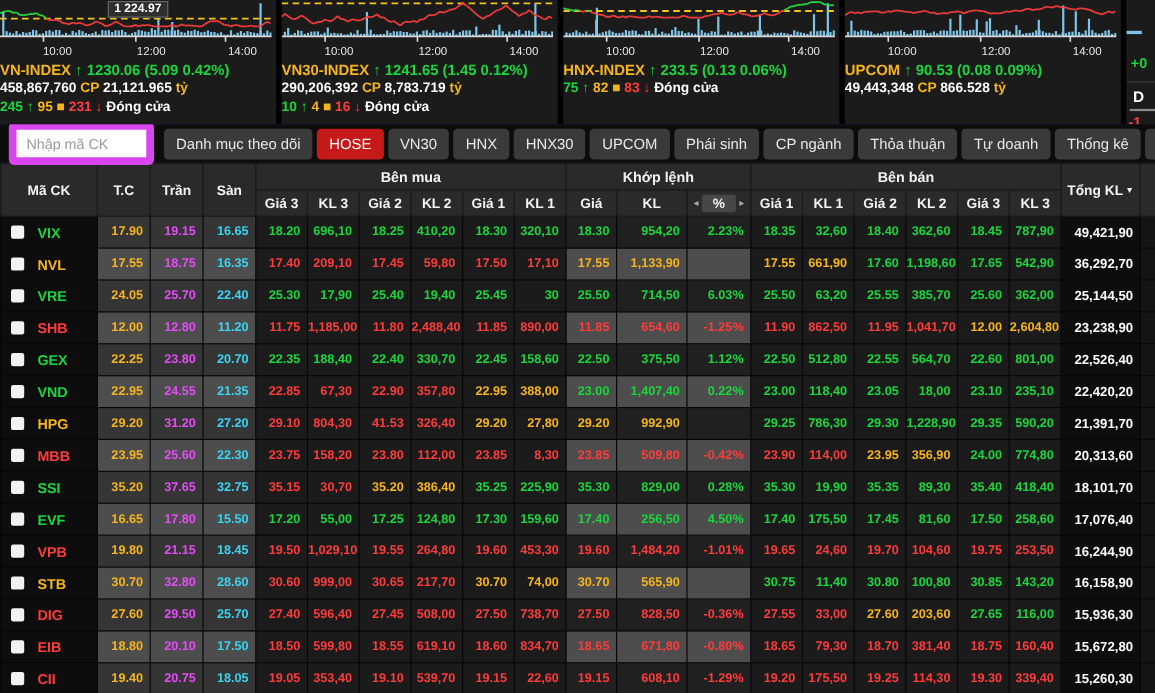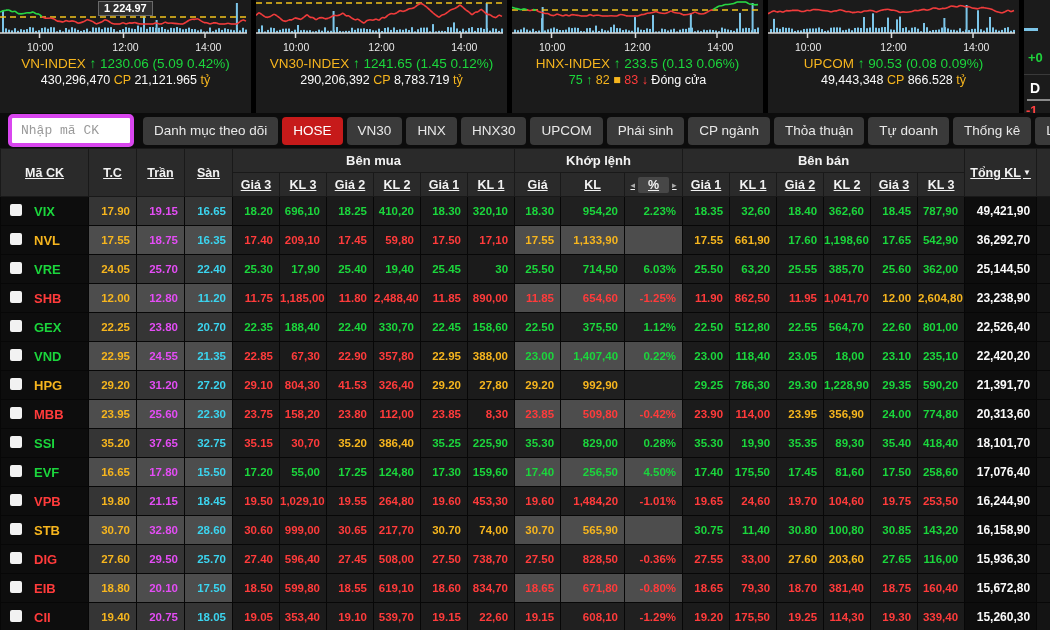--- a/index.html
+++ b/index.html
@@ -7,57 +7,57 @@
   .app{width:1050px;height:630px;background:#4c1d95;position:relative;}
 
   
   .top-strip{display:flex;gap:5px;height:113px;background:#000;}
   .idx-panel{width:251px;height:113px;background:#1b1b1b;position:relative;flex:none;overflow:hidden;}
   .chart-wrap{position:relative;height:40px;}
   .chart-wrap svg{display:block;}
   .price-label{position:absolute;top:1px;left:39%;background:#2e2e2e;border:1px solid #6a6a6a;
     color:#fff;font-size:11px;font-weight:bold;padding:0 5px;line-height:13px;}
   .tick-row{position:relative;height:15px;font-size:10.5px;color:#e8e8e8;}
-  .tick-row span{position:absolute;top:1px;transform:translateX(-50%);}
-  .idx-sum{text-align:center;line-height:17px;font-weight:normal;}
+  .tick-row span{position:absolute;top:1px;transform:translateX(-50%);margin-left:12px;}
+  .idx-sum{text-align:left;line-height:17px;font-weight:bold;}
   .idx-l1{font-size:13.5px;}
   .idx-l2,.idx-l3{font-size:12.5px;}
   .idx-name{color:#f6b51e;}
   .sliver-panel{flex:1;background:#1b1b1b;position:relative;overflow:hidden;font-weight:bold;}
   .sliver-panel .sl-chart{position:absolute;top:28px;left:0;width:14px;height:3px;background:#7cc5e8;}
   .sliver-panel .sl-plus{position:absolute;top:50px;left:4px;color:#1fd23c;font-size:13px;}
   .sliver-panel .sl-div1{position:absolute;top:74px;left:0;right:0;border-top:1px solid #3a3a3a;}
   .sliver-panel .sl-title{position:absolute;top:80px;left:6px;color:#fff;font-size:14px;}
   .sliver-panel .sl-div2{position:absolute;top:99px;left:3px;right:0;border-top:2px solid #8a8a8a;}
   .sliver-panel .sl-minus{position:absolute;top:103px;left:2px;color:#ff4040;font-size:13px;}
 
   
   .tabbar{height:35px;background:#0c0c0c;display:flex;align-items:center;gap:5px;padding:0 0 0 8px;box-sizing:border-box;}
-  .code-input{width:100px;height:25px;border-radius:5px;border:4px solid #d946ef;background:#fff;
-    font-size:13px;padding:0 9px;color:#333;outline:none;flex:none;font-family:Liberation Mono, monospace;}
+  .code-input{width:100px;height:25px;border-radius:5px;border:7px solid #d946ef;background:#fff;
+    font-size:13px;padding:0 9px;color:#333;outline:none;flex:none;font-family:Liberation Sans, sans-serif;}
   .code-input::placeholder{color:#9a9a9a;}
   .tabs{display:flex;gap:4px;height:28px;margin-left:4px;}
   .tab{background:#3a3a3a;color:#e8e8e8;font-size:13.5px;border-radius:4px;display:flex;align-items:center;
     padding:0 11px;white-space:nowrap;cursor:pointer;}
   .tab.active{background:#c61a1a;color:#fff;}
 
   
   table{border-collapse:collapse;table-layout:fixed;width:1050px;background:#141414;}
   th{background:#2a2a2a;color:#f2f2f2;font-weight:bold;border:1px solid #191919;padding:0;}
   .th-g{font-size:13px;height:23px;}
-  .th-s{font-size:12.5px;height:23px;text-decoration:underline;}
+  .th-s{font-size:12.5px;height:23px;}
   td{border:1px solid #070707;height:28px;padding:0 6px 0 0;font-size:11.5px;font-weight:bold;
     text-align:right;white-space:nowrap;overflow:visible;background:#1b1b1b;}
   td.mack{background:#0d0d0d;text-align:left;padding:0 0 0 9px;}
   td.col-ref{background:#353535;}
   td.col-match{background:#202020;}
   tr.stripe td.col-ref,tr.stripe td.col-match{background:#4d4d4d;}
   td.total{background:#0d0d0d;color:#fafafa;font-size:12px;}
   td.sliver-td{background:#141414;}
-  .mack-inner{display:flex;gap:12px;}
+  .mack-inner{display:flex;align-items:center;gap:12px;}
   .cbx{width:12px;height:12px;background:#f2f2f2;border-radius:2px;flex:none;cursor:pointer;}
   .tkr{font-size:13px;cursor:pointer;}
   .c-g{color:#1bd63c;} .c-r{color:#ff3b3b;} .c-y{color:#f6b51e;}
   .c-c{color:#e44df5;} .c-f{color:#3bd4ef;} .c-w{color:#fafafa;}
   .pct-head{display:flex;align-items:center;justify-content:center;gap:3px;}
   .pct-arrow{color:#aaa;font-size:9px;cursor:pointer;}
   .pct-box{background:#474747;padding:1px 10px;border-radius:2px;}
   .sort-caret{font-size:8px;vertical-align:2px;margin-left:2px;}
 </style>
 </head>
@@ -243,21 +243,22 @@
           </svg>
           <div class="price-label">1 224.97</div>
         </div>
         <div class="tick-row">
           <span style="left: 16%;">10:00</span>
           <span style="left: 50%;">12:00</span>
           <span style="left: 83%;">14:00</span>
         </div>
         <div class="idx-sum">
           <div class="idx-l1"><span class="idx-name">VN-INDEX</span><span class="c-g"> ↑ </span><span class="c-g">1230.06 </span><span class="c-g">(5.09  0.42%)</span></div>
-          <div class="idx-l2"><span class="c-w">430,296,470 </span><span class="c-y">CP </span><span class="c-w">21,121.965 </span><span class="c-y">tỷ</span></div>
+          <div class="idx-l2"><span class="c-w">458,867,760 </span><span class="c-y">CP </span><span class="c-w">21,121.965 </span><span class="c-y">tỷ</span></div>
+          <div class="idx-l3"><span class="c-g">245 </span><span class="c-g">↑ </span><span class="c-y">95 </span><span class="c-y">■ </span><span class="c-r">231 </span><span class="c-r">↓ </span><span class="c-w">Đóng cửa</span></div>
         </div>
       </div>
       <div class="idx-panel">
         <div class="chart-wrap">
           <svg width="247" height="40" viewBox="0 0 247 40">
             <rect x="2" y="28.951548077864572" width="2" height="4.048451922135428" fill="#7cc5e8"></rect>
             <rect x="5" y="25.411666110157967" width="2" height="7.588333889842033" fill="#7cc5e8"></rect>
             <rect x="8" y="31.469518234720454" width="2" height="1.5304817652795464" fill="#7cc5e8"></rect>
             <rect x="11" y="29.90621758683119" width="2" height="3.0937824131688103" fill="#7cc5e8"></rect>
             <rect x="14" y="27.58230829902459" width="2" height="5.417691700975411" fill="#7cc5e8"></rect>
@@ -430,20 +431,21 @@
           </svg>
         </div>
         <div class="tick-row">
           <span style="left: 16%;">10:00</span>
           <span style="left: 50%;">12:00</span>
           <span style="left: 83%;">14:00</span>
         </div>
         <div class="idx-sum">
           <div class="idx-l1"><span class="idx-name">VN30-INDEX</span><span class="c-g"> ↑ </span><span class="c-g">1241.65 </span><span class="c-g">(1.45  0.12%)</span></div>
           <div class="idx-l2"><span class="c-w">290,206,392 </span><span class="c-y">CP </span><span class="c-w">8,783.719 </span><span class="c-y">tỷ</span></div>
+          <div class="idx-l3"><span class="c-g">10 </span><span class="c-g">↑ </span><span class="c-y">4 </span><span class="c-y">■ </span><span class="c-r">16 </span><span class="c-r">↓ </span><span class="c-w">Đóng cửa</span></div>
         </div>
       </div>
       <div class="idx-panel">
         <div class="chart-wrap">
           <svg width="247" height="40" viewBox="0 0 247 40">
             <rect x="2" y="29.554689502925612" width="2" height="3.445310497074388" fill="#7cc5e8"></rect>
             <rect x="5" y="30.225221859058365" width="2" height="2.7747781409416348" fill="#7cc5e8"></rect>
             <rect x="8" y="29.354809466167353" width="2" height="3.645190533832647" fill="#7cc5e8"></rect>
             <rect x="11" y="27.58462232456077" width="2" height="5.415377675439231" fill="#7cc5e8"></rect>
             <rect x="14" y="29.50720150989946" width="2" height="3.49279849010054" fill="#7cc5e8"></rect>

